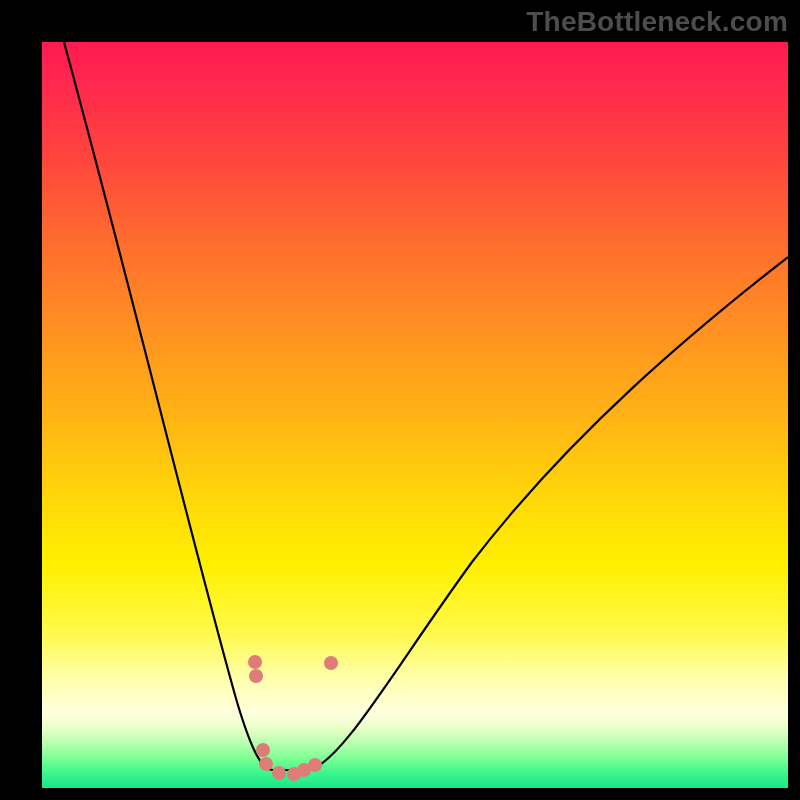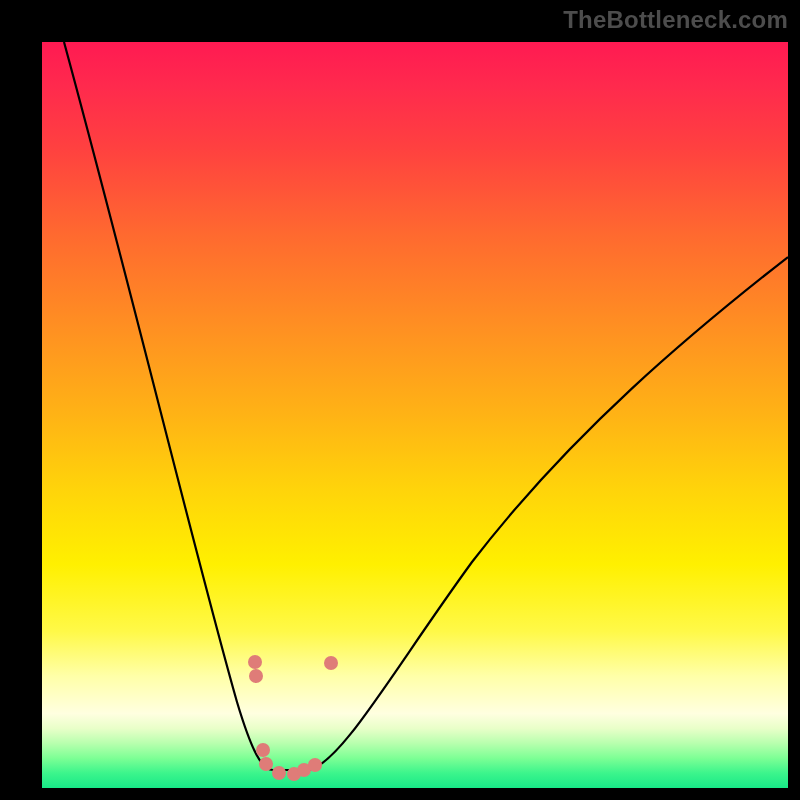--- a/index.html
+++ b/index.html
@@ -48,21 +48,21 @@
       #7dff95 96%,
       #3cf58c 98%,
       #18e887 100%
     );
   }
   .watermark {
     position: absolute;
     top: 6px;
     right: 12px;
     color: #4d4d4d;
-    font-size: 24px;
+    font-size: 28px;
     font-weight: 600;
     letter-spacing: 0.2px;
     user-select: none;
   }
   svg.curves {
     position: absolute;
     inset: 0;
   }
   .dot {
     fill: #df7c78;

